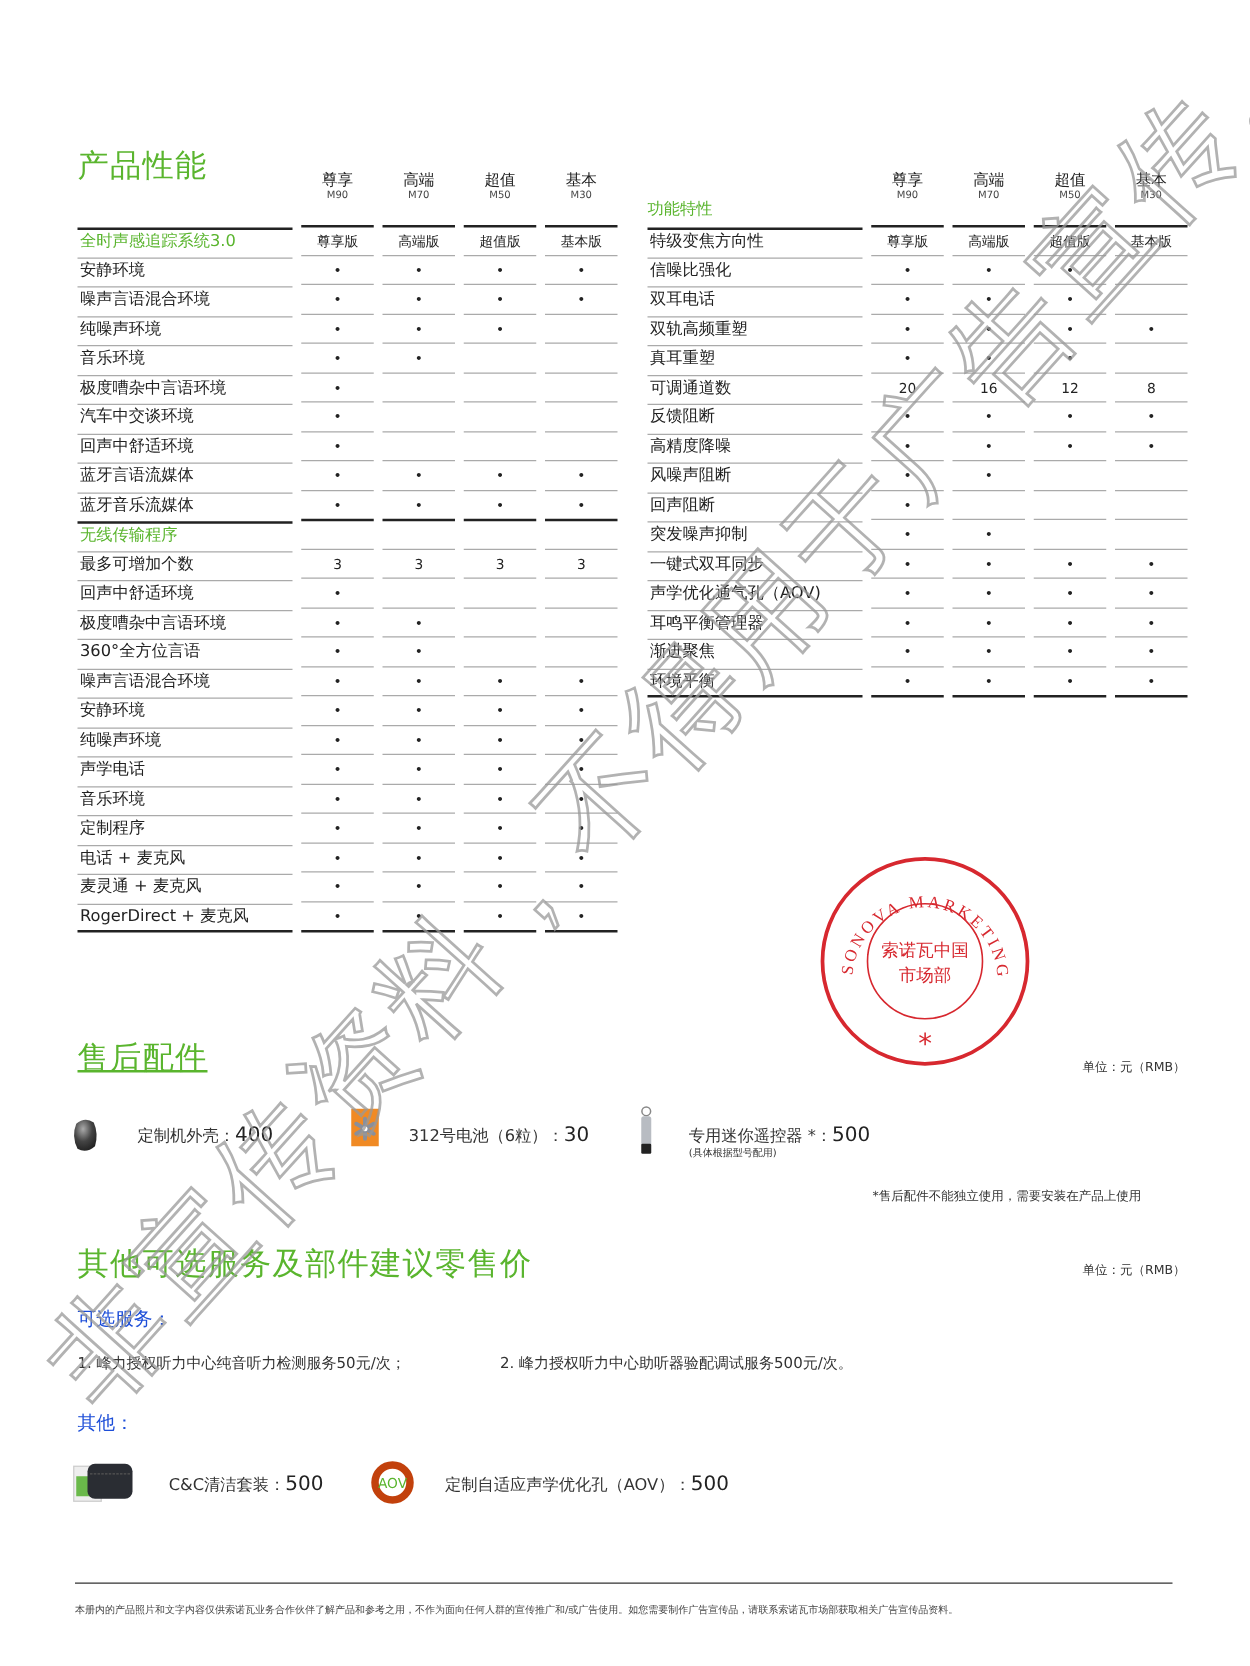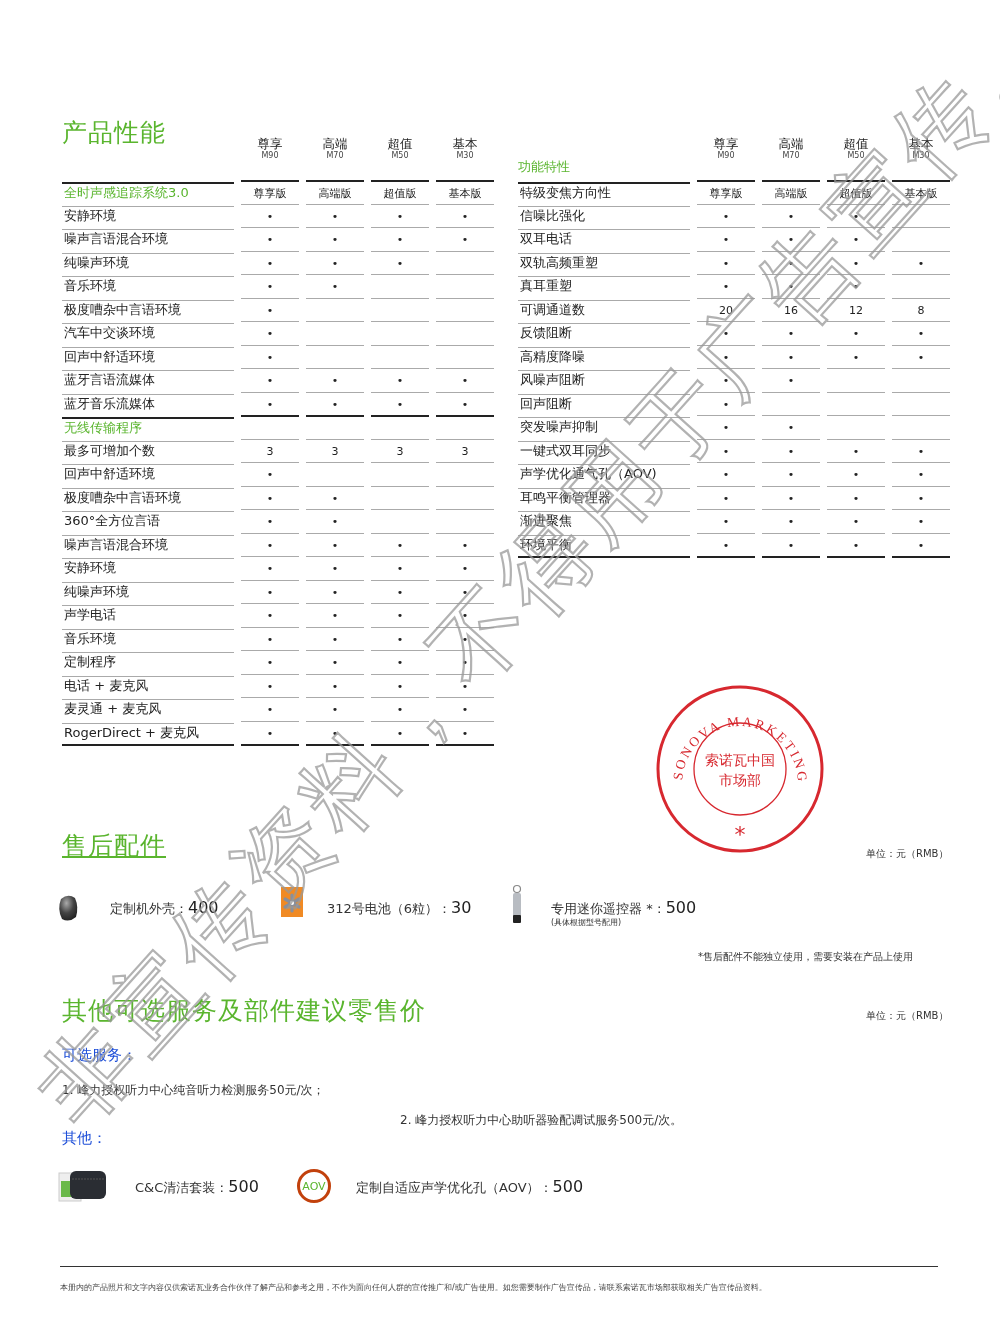--- a/index.html
+++ b/index.html
@@ -435,34 +435,34 @@
     </svg>
 </div>
 <div class="acc-text" style="left:551px; top:898px;"><span>专用迷你遥控器 *：</span><span class="acc-price">500</span></div>
 <div class="note" style="left:551px; top:917px; font-size:8px;">(具体根据型号配用)</div>
 <div class="note" style="left:698px; top:950px; font-size:10px;">*售后配件不能独立使用，需要安装在产品上使用</div>
 
 <div class="h1" style="top:994px;">其他可选服务及部件建议零售价</div>
 <div class="unit" style="left:866px; top:1009px;">单位：元（RMB）</div>
 <div class="sub-green" style="top:1046px;">可选服务：</div>
 <div class="svc" style="left:62px; top:1082px;">1. 峰力授权听力中心纯音听力检测服务50元/次；</div>
-<div class="svc" style="left:400px; top:1082px;margin-top:30px;">2. 峰力授权听力中心助听器验配调试服务500元/次。</div>
+<div class="svc" style="left:400px; top:1082px;">2. 峰力授权听力中心助听器验配调试服务500元/次。</div>
 <div class="sub-green" style="top:1129px;">其他：</div>
 
 <div class="img-box" style="left:58px; top:1167px; width:52px; height:40px;">
   <svg width="52" height="40" viewBox="0 0 52 40">
       <rect x="1" y="6" width="22" height="28" fill="#eee" stroke="#ccc"></rect>
       <rect x="3" y="14" width="14" height="16" fill="#6ab94a"></rect>
       <rect x="12" y="4" width="36" height="28" rx="6" fill="#2a2d33"></rect>
       <line x1="14" y1="12" x2="46" y2="12" stroke="#555" stroke-dasharray="2,1"></line>
     </svg>
 </div>
 <div class="acc-text" style="left:135px; top:1177px;"><span>C&amp;C清洁套装：</span><span class="acc-price">500</span></div>
 
-<div class="img-box" style="left:297px; top:1169px; width:34px; height:34px; border:3px solid #c2410c; border-radius:50%; display:flex; align-items:center; justify-content:center; box-sizing:border-box;">
+<div class="img-box" style="left:297px; top:1169px; width:34px; height:34px; border:6px solid #c2410c; border-radius:50%; display:flex; align-items:center; justify-content:center; box-sizing:border-box;">
   <span style="font-size:11px; color:#5ab52e;">AOV</span>
 </div>
 <div class="acc-text" style="left:356px; top:1177px;"><span>定制自适应声学优化孔（AOV）：</span><span class="acc-price">500</span></div>
 
 <div class="footer-rule"></div>
 <div class="footer">本册内的产品照片和文字内容仅供索诺瓦业务合作伙伴了解产品和参考之用，不作为面向任何人群的宣传推广和/或广告使用。如您需要制作广告宣传品，请联系索诺瓦市场部获取相关广告宣传品资料。</div>
 
 <svg class="watermark" viewBox="0 0 1000 1333">
   <text id="wm-text" x="0" y="0" transform="translate(80,1130) rotate(-48)" font-family="'DejaVu Serif', serif" font-size="92" fill="none" stroke="#999" stroke-width="2.2" opacity="0.75" letter-spacing="6">非宣传资料，不得用于广告宣传。</text>
 </svg>

